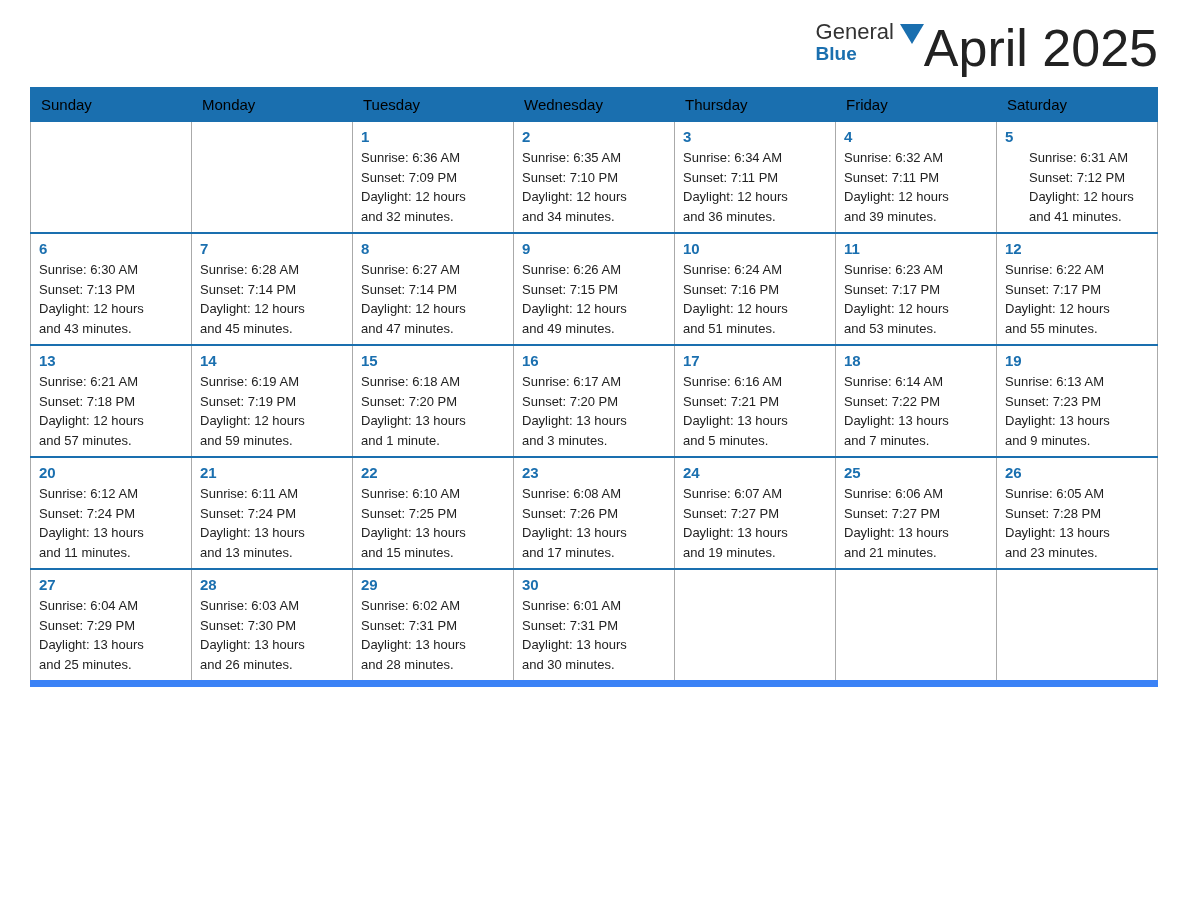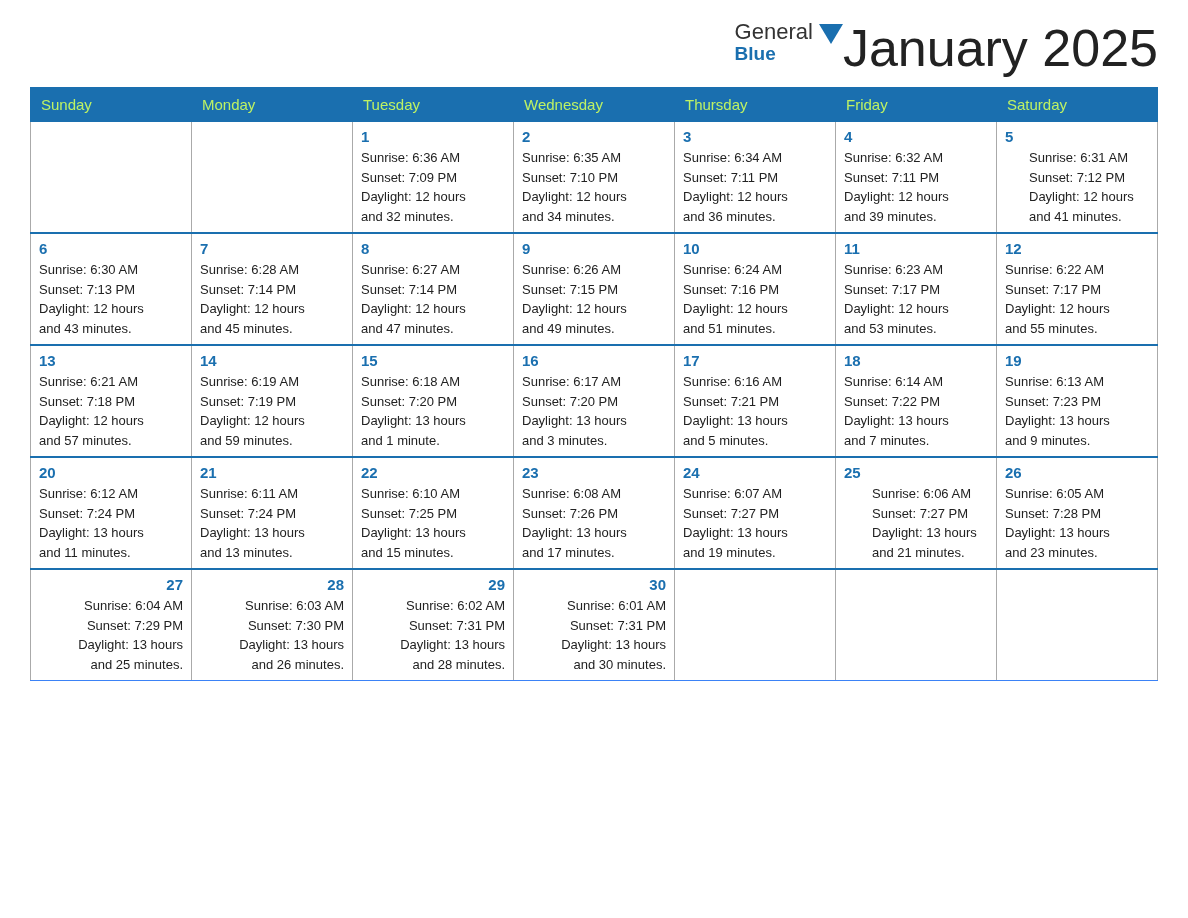--- a/index.html
+++ b/index.html
@@ -54,21 +54,21 @@
       color: #444;
       margin-top: 4px;
     }
     .calendar {
       width: 100%;
       border-collapse: collapse;
       margin-top: 8px;
     }
     .calendar th {
       background-color: #1a6faf;
-      color: #bef264;
+      color: #000000;
       font-size: 15px;
       font-weight: normal;
       padding: 8px 10px;
       text-align: left;
       border: 1px solid #1a6faf;
     }
     .calendar td {
       vertical-align: top;
       border: 1px solid #aaa;
       padding: 6px 8px;
@@ -89,41 +89,40 @@
       color: #222;
       line-height: 1.5;
     }
     .empty-cell {
       background: #fff;
     }
     .calendar tr td {
       border-bottom: 2px solid #1a6faf;
     }
     .calendar tr:last-child td {
-      border-bottom: 1px solid #3b82f6;
-      text-align: right;
+      border-bottom: 7px solid #3b82f6;
     }
   </style>
 </head>
 <body>
 
 <div class="header">
   <div class="logo">
     <div style="line-height:1.1">
       <div style="display:flex; align-items:center; gap:4px;">
         <span class="logo-text-general">General</span>
         <div style="position:relative; display:inline-block; margin-top:2px;">
           <div class="logo-triangle"></div>
         </div>
       </div>
       <span class="logo-text-blue">Blue</span>
     </div>
   </div>
   <div class="title-section">
-    <div class="month-title">January 2025</div>
+    <div class="month-title">April 2025</div>
   </div>
 </div>
 
 <table class="calendar">
   <thead>
     <tr>
     <th>Sunday</th>
         <th>Monday</th>
         <th>Tuesday</th>
         <th>Wednesday</th>
@@ -305,21 +304,21 @@
         </td>
         <td>
           <span class="day-number">24</span>
           <div class="day-info" style="white-space: pre-line;">Sunrise: 6:07 AM
 Sunset: 7:27 PM
 Daylight: 13 hours
 and 19 minutes.</div>
         </td>
         <td>
           <span class="day-number">25</span>
-          <div class="day-info" style="white-space: pre-line; margin-left: 28px;">Sunrise: 6:06 AM
+          <div class="day-info" style="white-space: pre-line;">Sunrise: 6:06 AM
 Sunset: 7:27 PM
 Daylight: 13 hours
 and 21 minutes.</div>
         </td>
         <td>
           <span class="day-number">26</span>
           <div class="day-info" style="white-space: pre-line;">Sunrise: 6:05 AM
 Sunset: 7:28 PM
 Daylight: 13 hours
 and 23 minutes.</div>

